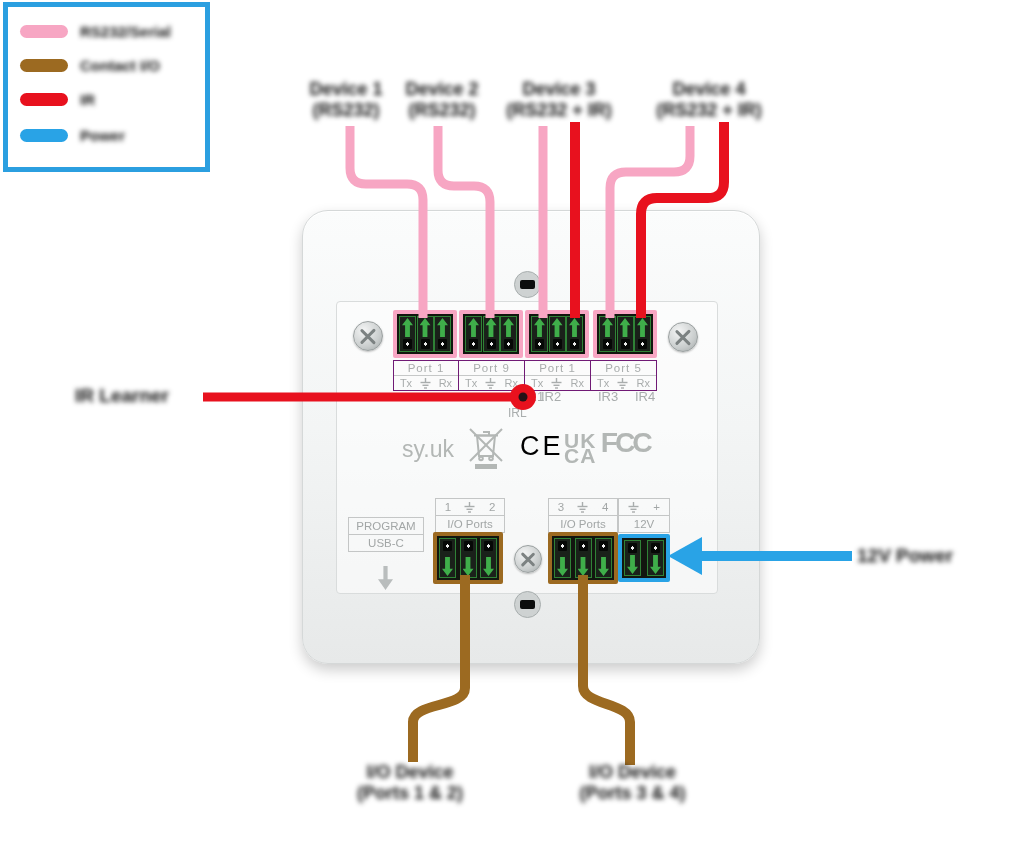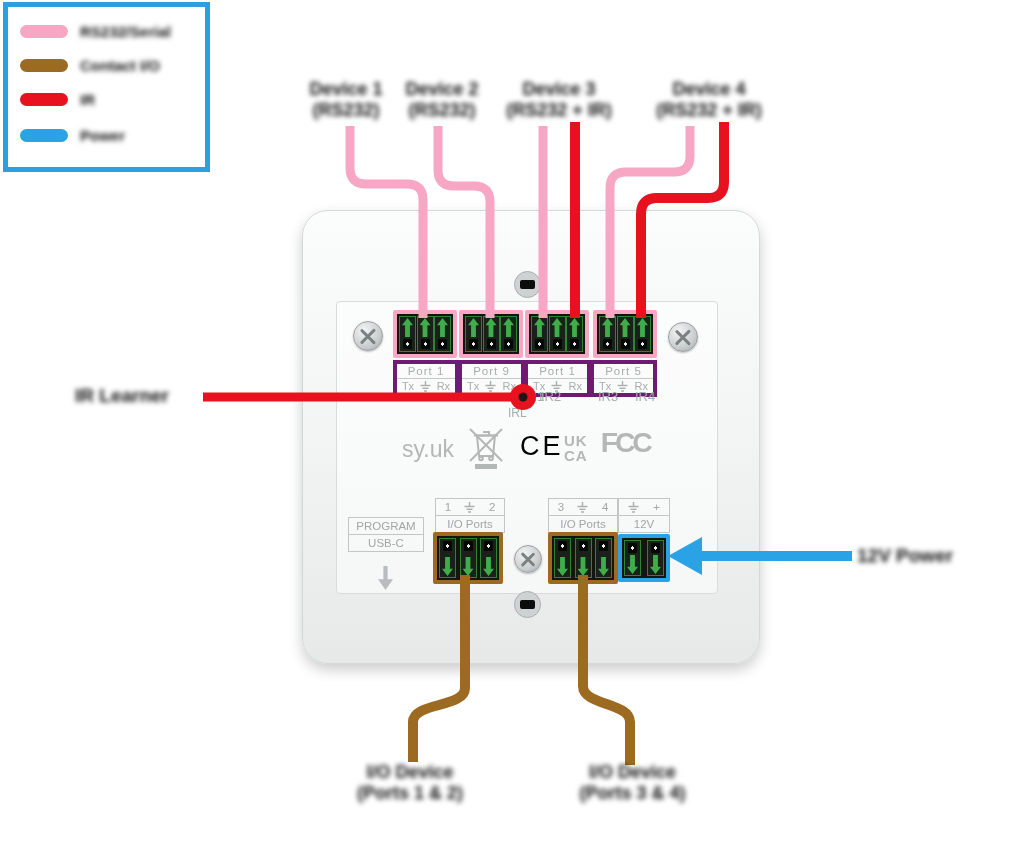--- a/index.html
+++ b/index.html
@@ -43,37 +43,37 @@
   .tbody{display:flex;justify-content:space-between;align-items:stretch;height:100%;
          background:#12160f;padding:2px;box-sizing:border-box;}
   .pin{position:relative;width:17px;background:#1a211a;border:1px solid #2f8236;box-sizing:border-box;}
   .pin::before{content:"";position:absolute;top:1px;left:2px;width:11px;height:19px;background:#3fae4a;
          clip-path:polygon(50% 0,100% 38%,72% 38%,72% 100%,28% 100%,28% 38%,0 38%);}
   .pin::after{content:"";position:absolute;bottom:2px;left:3px;width:9px;height:10px;border-radius:1px;
          background:radial-gradient(circle at 50% 50%,#ececec 0 1.6px,#060806 1.7px);}
   .pin.down::before{top:auto;bottom:1px;transform:scaleY(-1);}
   .pin.down::after{bottom:auto;top:2px;}
   #port-table{left:393px;top:360px;width:264px;display:grid;grid-template-columns:repeat(4,1fr);z-index:3;}
-  .port-cell{border:4px solid #701a75;margin-left:-1px;}
+  .port-cell{border:1px solid #701a75;margin-left:-1px;}
   .port-cell:first-child{margin-left:0;}
   .port-name{font-size:11.5px;color:#a9adad;text-align:center;padding:1px 0;
              border-bottom:1px solid #c6c8c8;letter-spacing:1px;}
   .port-pins{display:flex;justify-content:space-around;align-items:center;font-size:11px;
              color:#a9adad;padding:1px 2px;}
   .ir-label{position:absolute;font-size:13px;color:#a9adad;z-index:3;}
   .lbl-box{position:absolute;border:1px solid #c4c6c6;text-align:center;color:#a2a6a6;
            font-size:11.5px;z-index:3;}
   .lbl-box .row1{border-bottom:1px solid #c4c6c6;padding:2px 2px;display:flex;
                  justify-content:space-around;align-items:center;}
   .lbl-box .row2{padding:2px 2px;}
   #usb-arrow{left:378px;top:566px;width:15px;height:24px;background:#b9bdbd;z-index:3;
       clip-path:polygon(36% 0,64% 0,64% 55%,100% 55%,50% 100%,0 55%,36% 55%);}
   #brand{left:402px;top:436px;font-size:23px;color:#b3b7b5;z-index:3;}
   #ce-mark{left:520px;top:431px;font-size:27px;color:#000000;letter-spacing:3px;z-index:3;}
-  #ukca-mark{left:564px;top:433px;font-size:15px;line-height:15px;font-weight:700;
+  #ukca-mark{left:564px;top:433px;font-size:21px;line-height:15px;font-weight:700;
              color:#b3b7b5;letter-spacing:1px;z-index:3;}
   #fcc-mark{left:602px;top:428px;font-size:27px;font-weight:700;color:#b3b7b5;
             letter-spacing:-3px;transform:scaleX(1.05);z-index:3;}
 
   
   #wires{left:0;top:0;width:1024px;height:855px;z-index:6;pointer-events:none;}
 </style>
 </head>
 <body>
 

